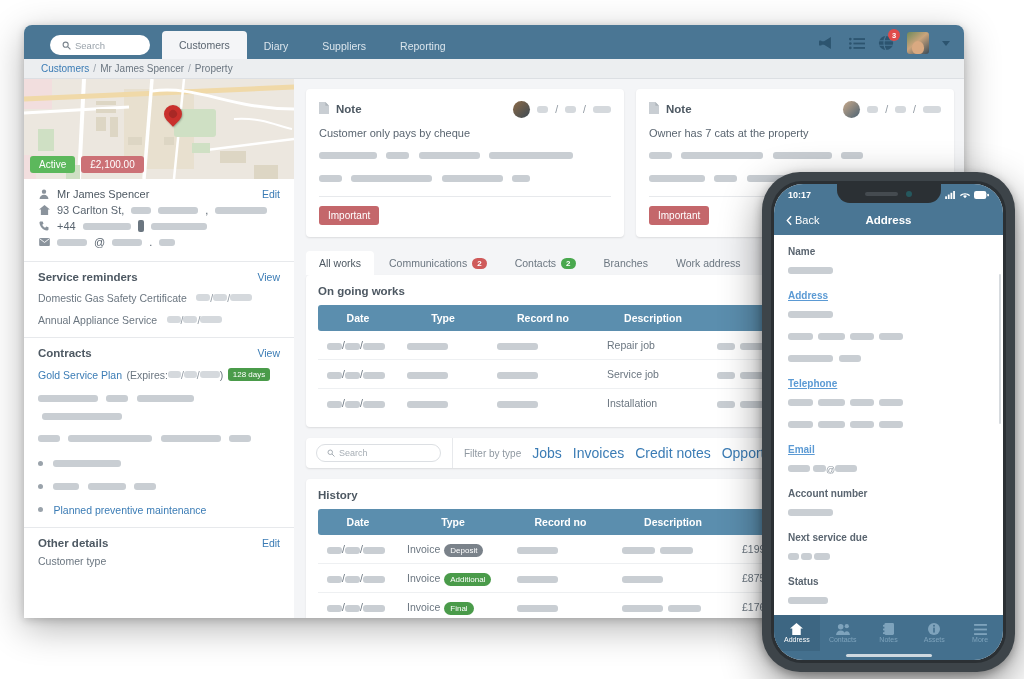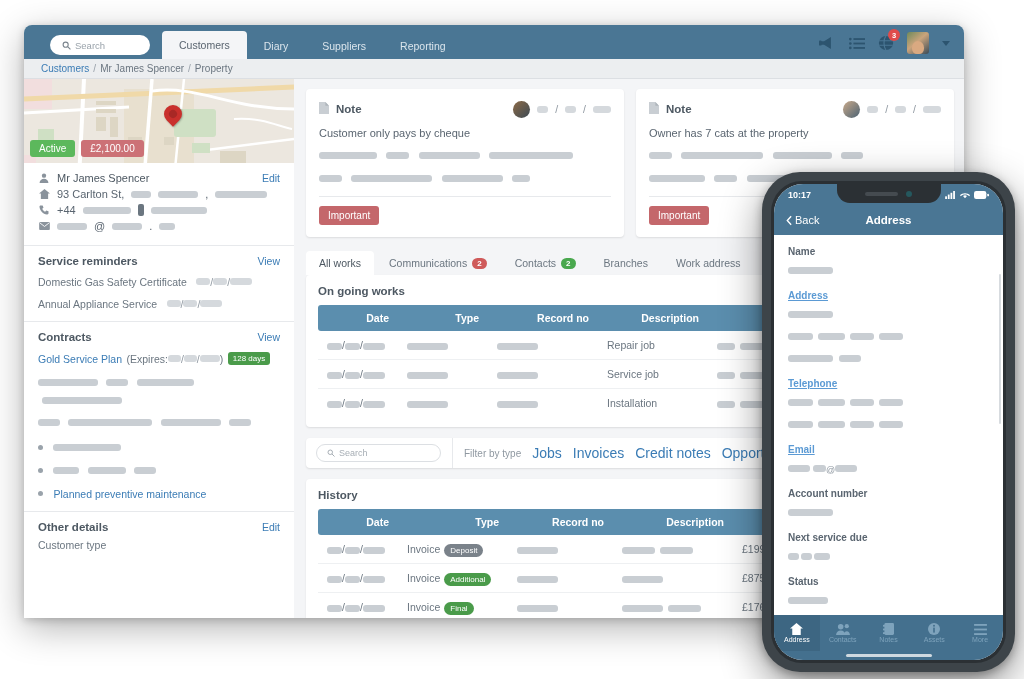--- a/index.html
+++ b/index.html
@@ -72,21 +72,21 @@
     font-size: 10px; color: #6b7680;
   }
   .breadcrumb a { color: #3b7cb5; text-decoration: none; }
   .breadcrumb .sep { margin: 0 4px; color: #9aa3ab; }
 
   .app-body { display: flex; height: 539px; }
 
   
   .sidebar { width: 270px; background: #fff; position: relative; }
   .map {
-    height: 84px; position: relative; overflow: hidden;
+    height: 100px; position: relative; overflow: hidden;
     background: #0f172a;
   }
   .map svg { position: absolute; inset: 0; }
   .map-badges { position: absolute; left: 6px; bottom: 6px; display: flex; gap: 6px; }
   .badge-green {
     background: #5cb85c; color: #fff; font-size: 10px;
     padding: 3px 9px; border-radius: 3px;
   }
   .badge-red {
     background: #cc7176; color: #fff; font-size: 10px;
@@ -158,21 +158,21 @@
   .tab.active { background:#fff; color:#4d5862; }
   .cnt { color:#fff; font-size:8px; font-weight:bold; border-radius:9px; padding:1px 5px; }
   .cnt-red { background:#cf5a5a; }
   .cnt-green { background:#49a84e; }
 
   .panel { background:#fff; border-radius:4px; box-shadow:0 1px 2px rgba(0,0,0,.10); padding: 10px 12px 10px; }
   .panel-title { font-size:11.5px; font-weight:bold; color:#4d5862; margin-bottom: 8px; }
   table { width:100%; border-collapse:collapse; }
   thead th {
     background:#5b8eae; color:#fff; font-size:10.5px; font-weight:bold;
-    text-align:right; padding: 7px 9px;
+    text-align:center; padding: 7px 9px;
   }
   thead th:first-child { border-radius: 3px 0 0 3px; }
   tbody td { font-size:10.5px; color:#6b7680; padding: 8px 9px; border-bottom:1px solid #eef0f2; }
   tbody tr:last-child td { border-bottom:none; }
 
   .filter-bar {
     background:#fff; border-radius:4px; box-shadow:0 1px 2px rgba(0,0,0,.10);
     margin-top: 11px; height: 30px; display:flex; align-items:center;
   }
   .filter-search {

